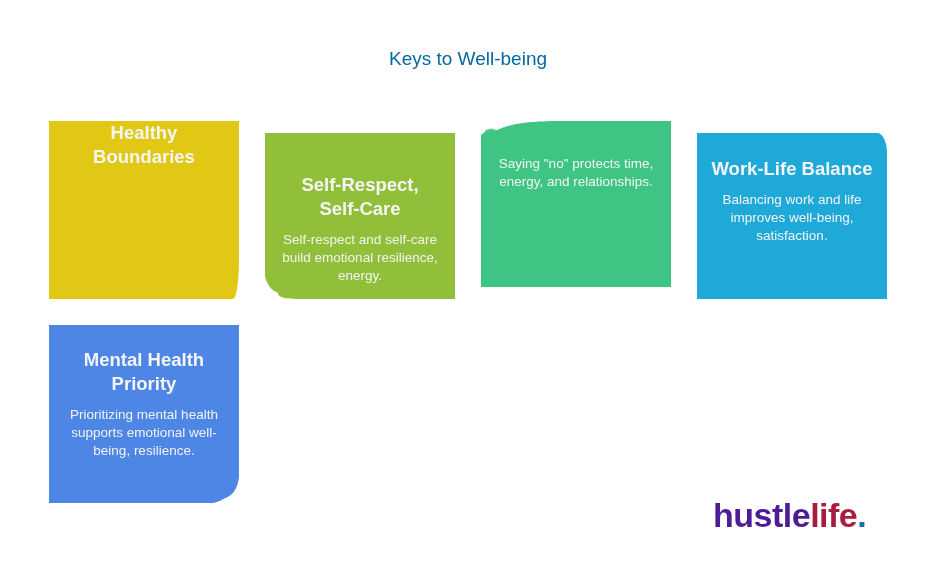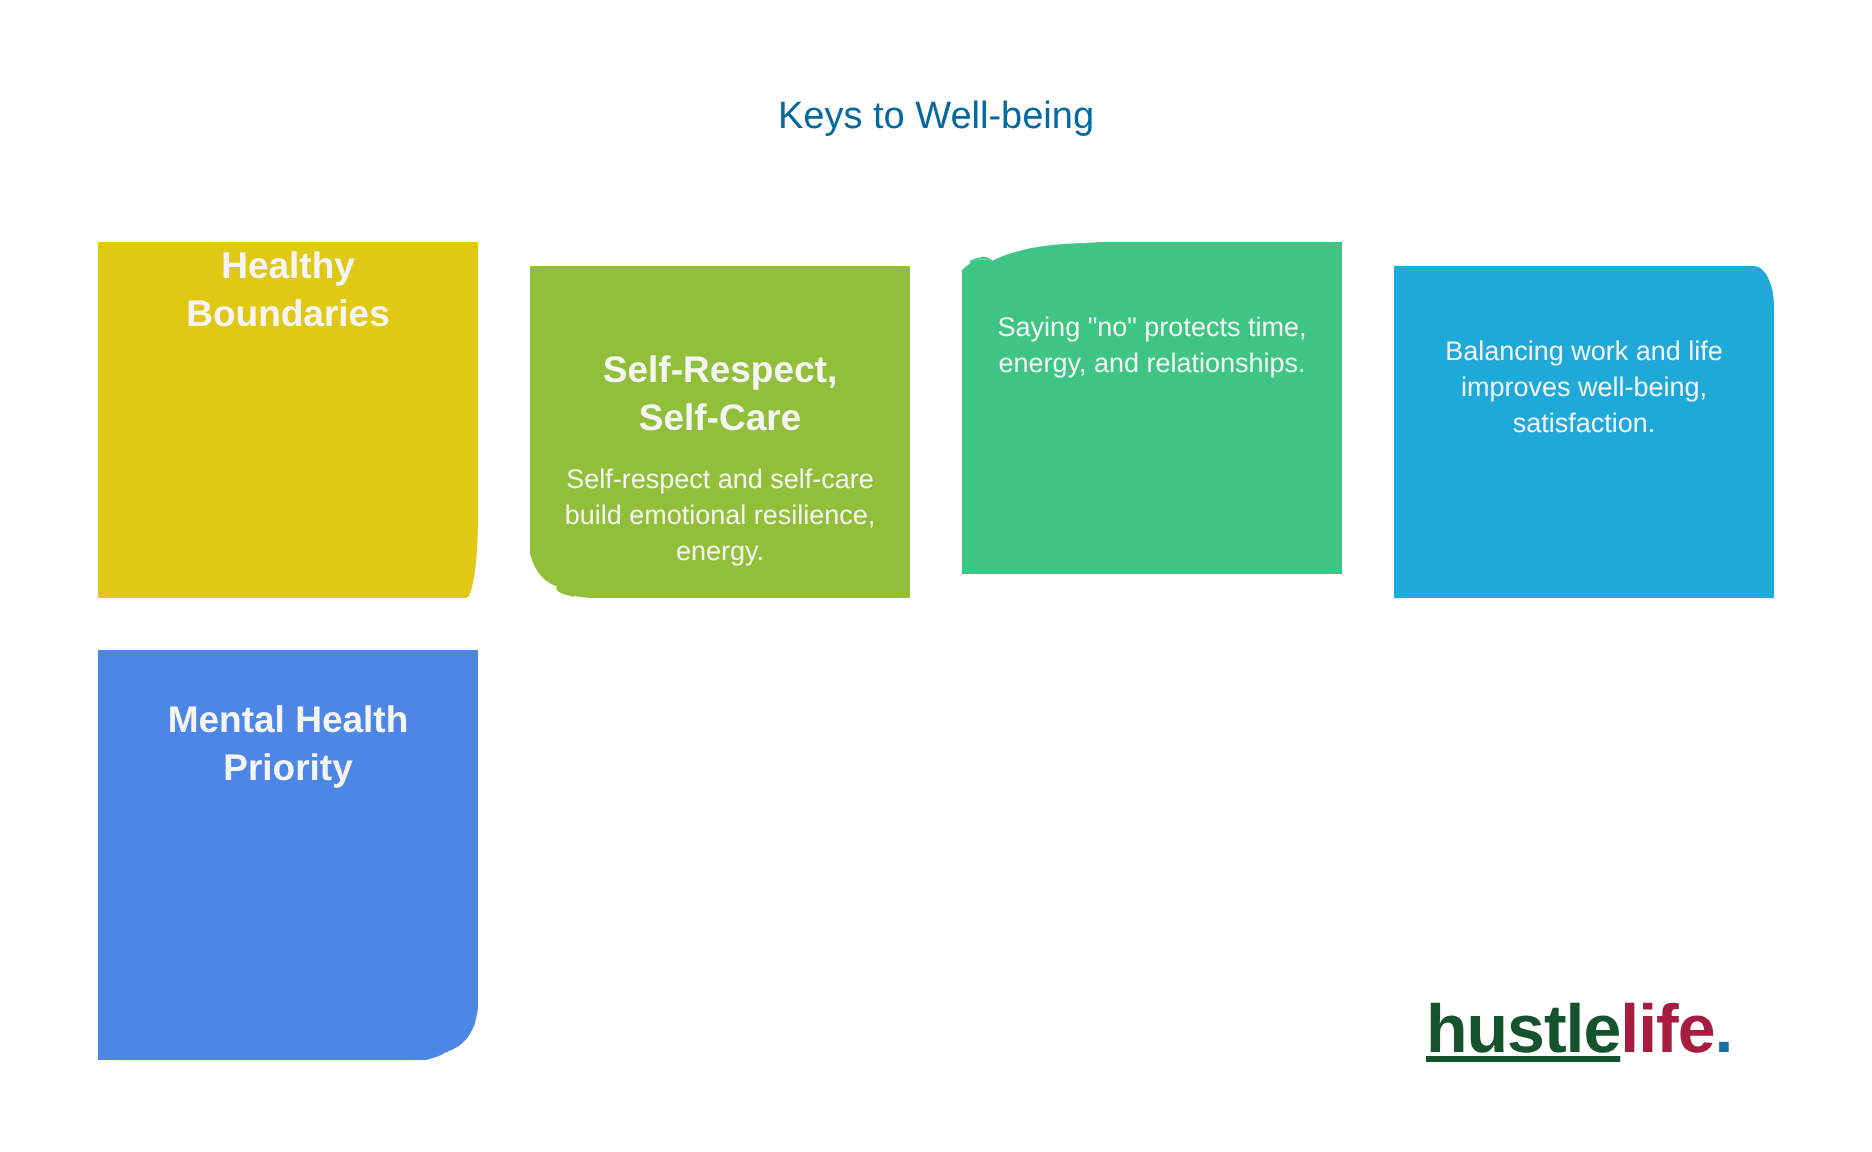--- a/index.html
+++ b/index.html
@@ -22,27 +22,27 @@
   .card p {
     margin: 10px 0 0 0; font-size: 13.5px; line-height: 18px; color: #f3f3f3;
   }
   .c1 { left: 49px; top: 121px; height: 178px; background: #e0c814; 
         border-bottom-right-radius: 6px 40px; }
   .c2 { left: 265px; top: 133px; height: 166px; background: #91bf3a; padding-top: 40px; }
   .c3 { left: 481px; top: 121px; height: 166px; background: #3ec583; padding-top: 24px;
         border-top-left-radius: 12px; }
   .c4 { left: 697px; top: 133px; height: 166px; background: #1fa9d9; padding-top: 24px;
         border-top-right-radius: 10px 20px; }
-  .c5 { left: 49px; top: 325px; height: 205px; background: #4d86e5; padding-top: 23px; }
+  .c5 { left: 49px; top: 325px; height: 178px; background: #4d86e5; padding-top: 23px; }
   .curl { position: absolute; }
   .logo {
     position: absolute; left: 713px; top: 496px; font-size: 34px; font-weight: bold;
     letter-spacing: -0.5px;
   }
-  .logo .a { color: #14532d; text-decoration: underline; }
+  .logo .a { color: #4c1d95; }
   .logo .b { color: #a71d3f; }
   .logo .d { color: #1a6fa8; }
 </style>
 </head>
 <body>
 
 <div class="title">Keys to Well-being</div>
 
 <div class="card c1">
   <h3>Healthy Boundaries</h3>
@@ -59,25 +59,27 @@
 
 <div class="card c3">
   <svg class="curl" style="left:0;top:0" width="70" height="20" viewBox="0 0 70 20">
     <path d="M0 0 L70 0 Q30 2 15 10 Q8 6 0 14 Z" fill="#ffffff"></path>
     <path d="M4 10 Q12 6 15 10 Q30 2 60 1" fill="none" stroke="#3ec583" stroke-width="1"></path>
   </svg>
   <p>Saying "no" protects time, energy, and relationships.</p>
 </div>
 
 <div class="card c4">
+  <h3>Work-Life Balance</h3>
   <p>Balancing work and life improves well-being, satisfaction.</p>
 </div>
 
 <div class="card c5">
   <h3>Mental Health Priority</h3>
+  <p>Prioritizing mental health supports emotional well-being, resilience.</p>
   <svg class="curl" style="right:0;bottom:0" width="26" height="26" viewBox="0 0 26 26">
     <path d="M26 0 Q24 18 10 22 Q8 24 0 26 L26 26 Z" fill="#ffffff"></path>
     <path d="M24 8 Q20 14 14 16 Q12 20 10 22" fill="none" stroke="#4d86e5" stroke-width="1"></path>
   </svg>
 </div>
 
 <div class="logo">
   <span class="a">hustle</span><span class="b">life</span><span class="d">.</span>
 </div>
 

